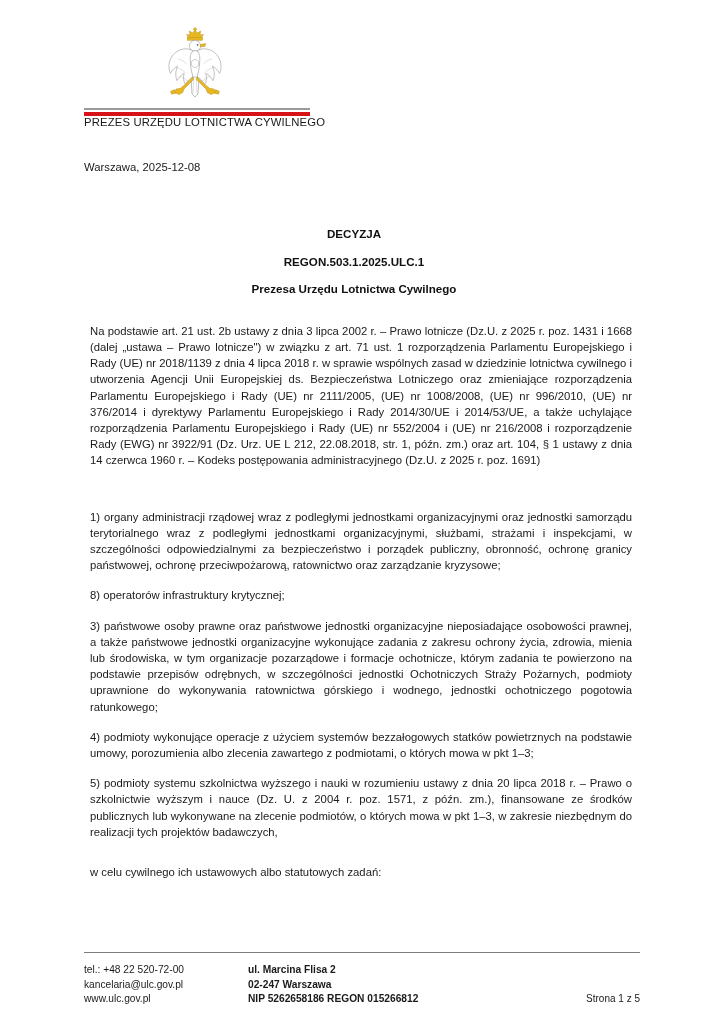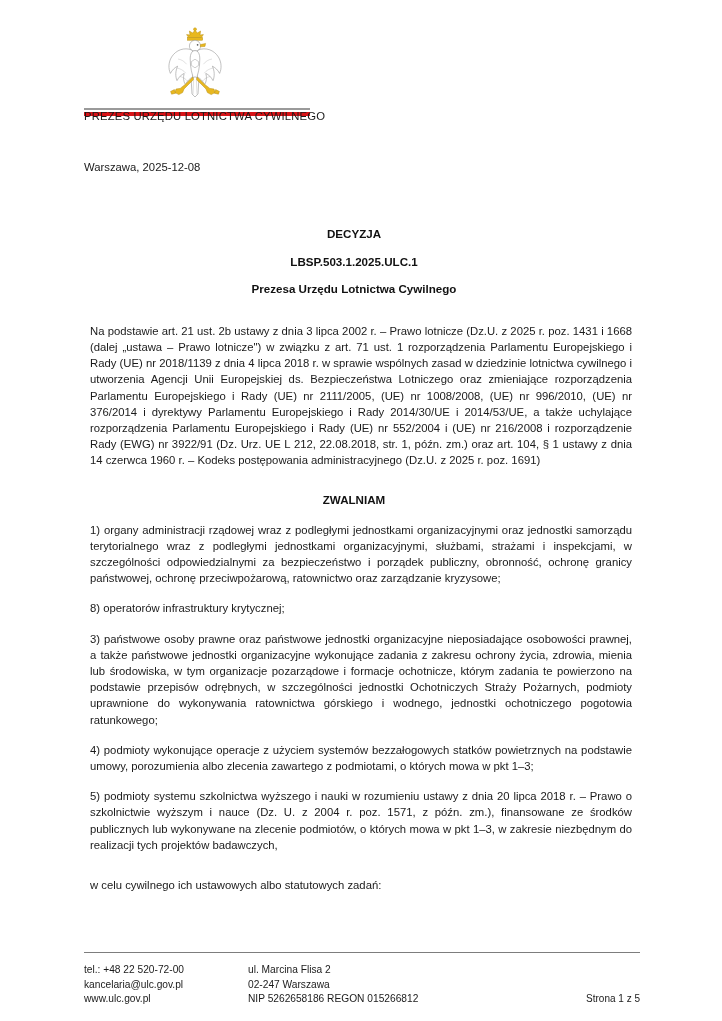--- a/index.html
+++ b/index.html
@@ -53,21 +53,21 @@
   }
   .rule-red {
     height: 4px;
     background: #d81317;
     width: 100%;
   }
 
   .office-name {
     position: absolute;
     left: 84px;
-    top: 110px;
+    top: 116px;
     font-size: 11.3px;
     letter-spacing: 0.15px;
     color: #1a1a1a;
     white-space: nowrap;
     text-align: center;
   }
 
   .place-date {
     position: absolute;
     left: 84px;
@@ -143,20 +143,21 @@
     font-size: 10.2px;
     line-height: 14.6px;
     color: #1a1a1a;
   }
   .footer-col-left {
     width: 164px;
     flex: 0 0 164px;
   }
   .footer-col-mid {
     flex: 1 1 auto;
+    font-weight: bold;
   }
   .footer-line {
     white-space: nowrap;
   }
   .footer-page {
     position: absolute;
     right: 0;
     bottom: 0;
     font-size: 10px;
     line-height: 14.6px;
@@ -219,31 +220,30 @@
     <div class="rule-red"></div>
   </div>
 
   <div class="office-name">PREZES URZĘDU LOTNICTWA CYWILNEGO</div>
   <div class="place-date">Warszawa, 2025-12-08</div>
 
   <div class="content">
 
     <div class="title-block">
       <div class="title-line">DECYZJA</div>
-      <div class="title-line">LBSP.503.1.2025.ULC.1</div>
+      <div class="title-line">REGON.503.1.2025.ULC.1</div>
       <div class="title-line">Prezesa Urzędu Lotnictwa Cywilnego</div>
     </div>
 
     <div class="spacer-lg"></div>
 
     <p class="para">Na podstawie   art. 21 ust. 2b ustawy z dnia 3 lipca 2002 r. – Prawo lotnicze (Dz.U. z 2025 r. poz. 1431 i 1668 (dalej „ustawa – Prawo lotnicze") w związku   z art. 71 ust. 1 rozporządzenia Parlamentu Europejskiego i Rady (UE) nr 2018/1139 z dnia 4 lipca 2018 r. w sprawie wspólnych zasad w dziedzinie lotnictwa cywilnego  i utworzenia Agencji Unii Europejskiej ds. Bezpieczeństwa Lotniczego oraz zmieniające rozporządzenia Parlamentu Europejskiego i Rady (UE) nr 2111/2005, (UE) nr 1008/2008, (UE) nr 996/2010, (UE) nr 376/2014 i dyrektywy Parlamentu Europejskiego i Rady 2014/30/UE i 2014/53/UE, a także uchylające rozporządzenia Parlamentu Europejskiego i Rady (UE) nr 552/2004 i (UE) nr 216/2008 i rozporządzenie Rady (EWG) nr 3922/91 (Dz. Urz. UE L 212, 22.08.2018, str. 1, późn. zm.) oraz art. 104, § 1 ustawy z dnia 14 czerwca 1960 r. – Kodeks postępowania administracyjnego (Dz.U. z 2025 r. poz. 1691)</p>
 
     <div class="spacer-sm"></div>
 
-    <p class="heading-center">ZWALNIAM</p>
 
     <div class="spacer-md"></div>
 
     <p class="para">1) organy administracji rządowej wraz z podległymi jednostkami organizacyjnymi oraz jednostki samorządu terytorialnego wraz z podległymi jednostkami organizacyjnymi, służbami, strażami i  inspekcjami, w szczególności odpowiedzialnymi za bezpieczeństwo i porządek publiczny, obronność, ochronę granicy państwowej, ochronę przeciwpożarową, ratownictwo oraz zarządzanie kryzysowe;</p>
     <p class="para">8) operatorów infrastruktury krytycznej;</p>
     <p class="para">3) państwowe osoby prawne oraz państwowe jednostki organizacyjne nieposiadające osobowości prawnej, a także państwowe jednostki organizacyjne wykonujące zadania z zakresu ochrony życia, zdrowia, mienia lub środowiska, w tym organizacje pozarządowe i formacje ochotnicze, którym zadania te powierzono na podstawie przepisów odrębnych, w szczególności jednostki Ochotniczych Straży Pożarnych, podmioty uprawnione do wykonywania ratownictwa górskiego   i wodnego, jednostki ochotniczego pogotowia ratunkowego;</p>
     <p class="para">4) podmioty wykonujące operacje z użyciem systemów bezzałogowych statków powietrznych na podstawie umowy, porozumienia albo zlecenia zawartego z podmiotami, o których mowa w pkt 1–3;</p>
     <p class="para">5) podmioty systemu szkolnictwa wyższego i nauki w rozumieniu ustawy z dnia 20 lipca 2018 r. – Prawo o szkolnictwie wyższym i nauce (Dz. U. z 2004 r. poz. 1571, z późn. zm.), finansowane ze środków publicznych lub wykonywane na zlecenie podmiotów, o których mowa w pkt 1–3, w zakresie niezbędnym do realizacji tych projektów badawczych,</p>
 
     <div class="spacer-sm"></div>

